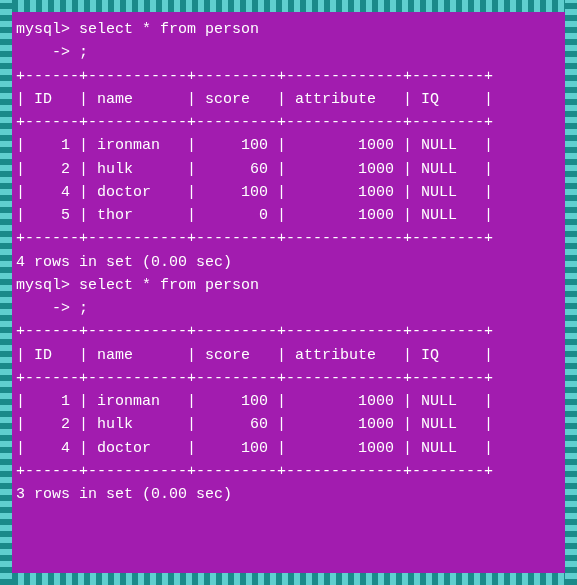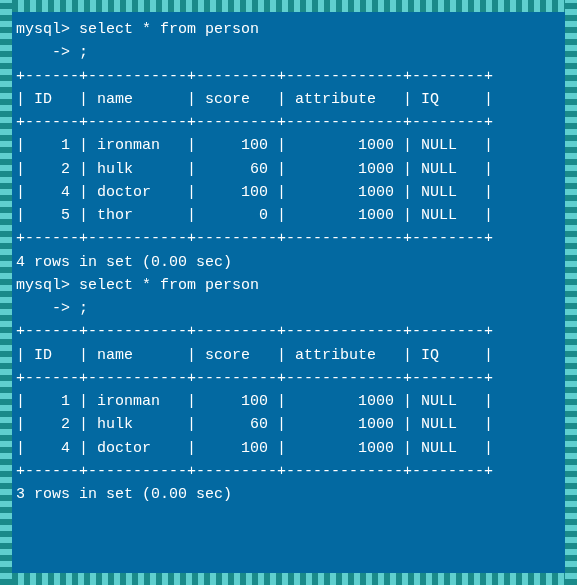--- a/index.html
+++ b/index.html
@@ -9,21 +9,21 @@
     }
     body {
       background: #1a8a8a;
       width: 577px;
       height: 585px;
       padding: 12px;
       font-family: 'Courier New', monospace;
       overflow: hidden;
     }
     .terminal {
-      background: #0369a1;
+      background: #a21caf;
       color: #fff;
       width: 100%;
       height: 100%;
       padding: 6px 4px;
       font-size: 15px;
       line-height: 1.55;
       white-space: pre;
       overflow: hidden;
       position: relative;
     }

